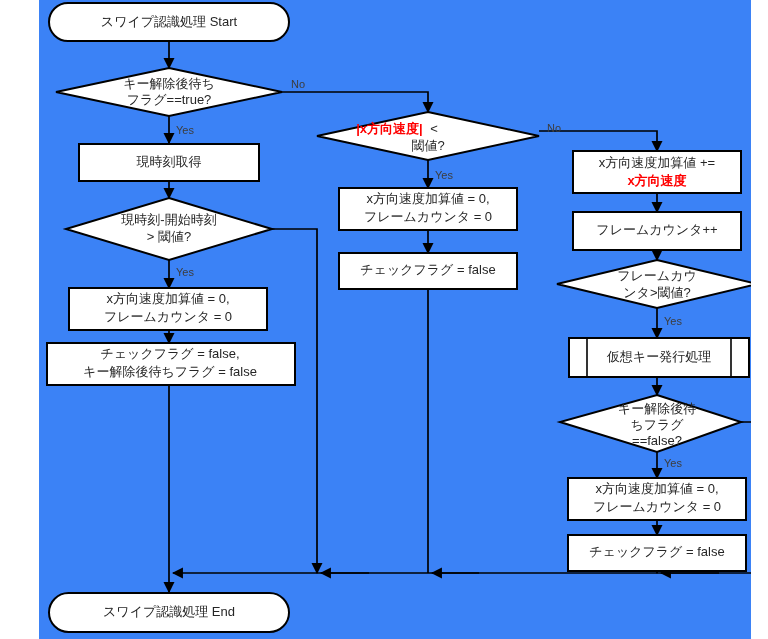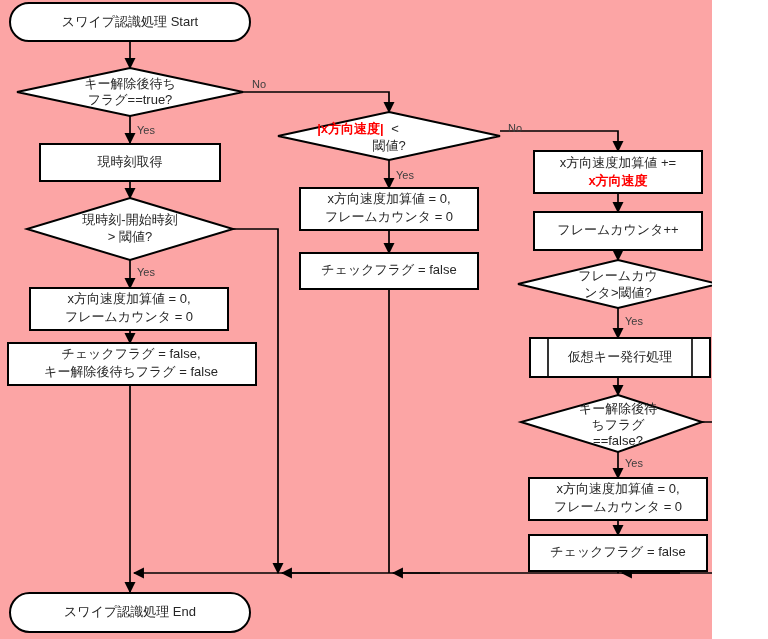--- a/index.html
+++ b/index.html
@@ -7,22 +7,23 @@
     padding: 0;
     background: #ffffff;
   }
   body {
     font-family: "Liberation Sans", "DejaVu Sans", sans-serif;
   }
   #canvas {
     position: relative;
     width: 712px;
     height: 639px;
-    background: #fca5a5;
+    background: #3b82f6;
     overflow: hidden;
+    margin-left: 39px;
   }
   #flow-svg {
     position: absolute;
     left: 0;
     top: 0;
     width: 768px;
     height: 639px;
   }
   .shape-text {
     font-family: "Liberation Sans", "DejaVu Sans", sans-serif;

